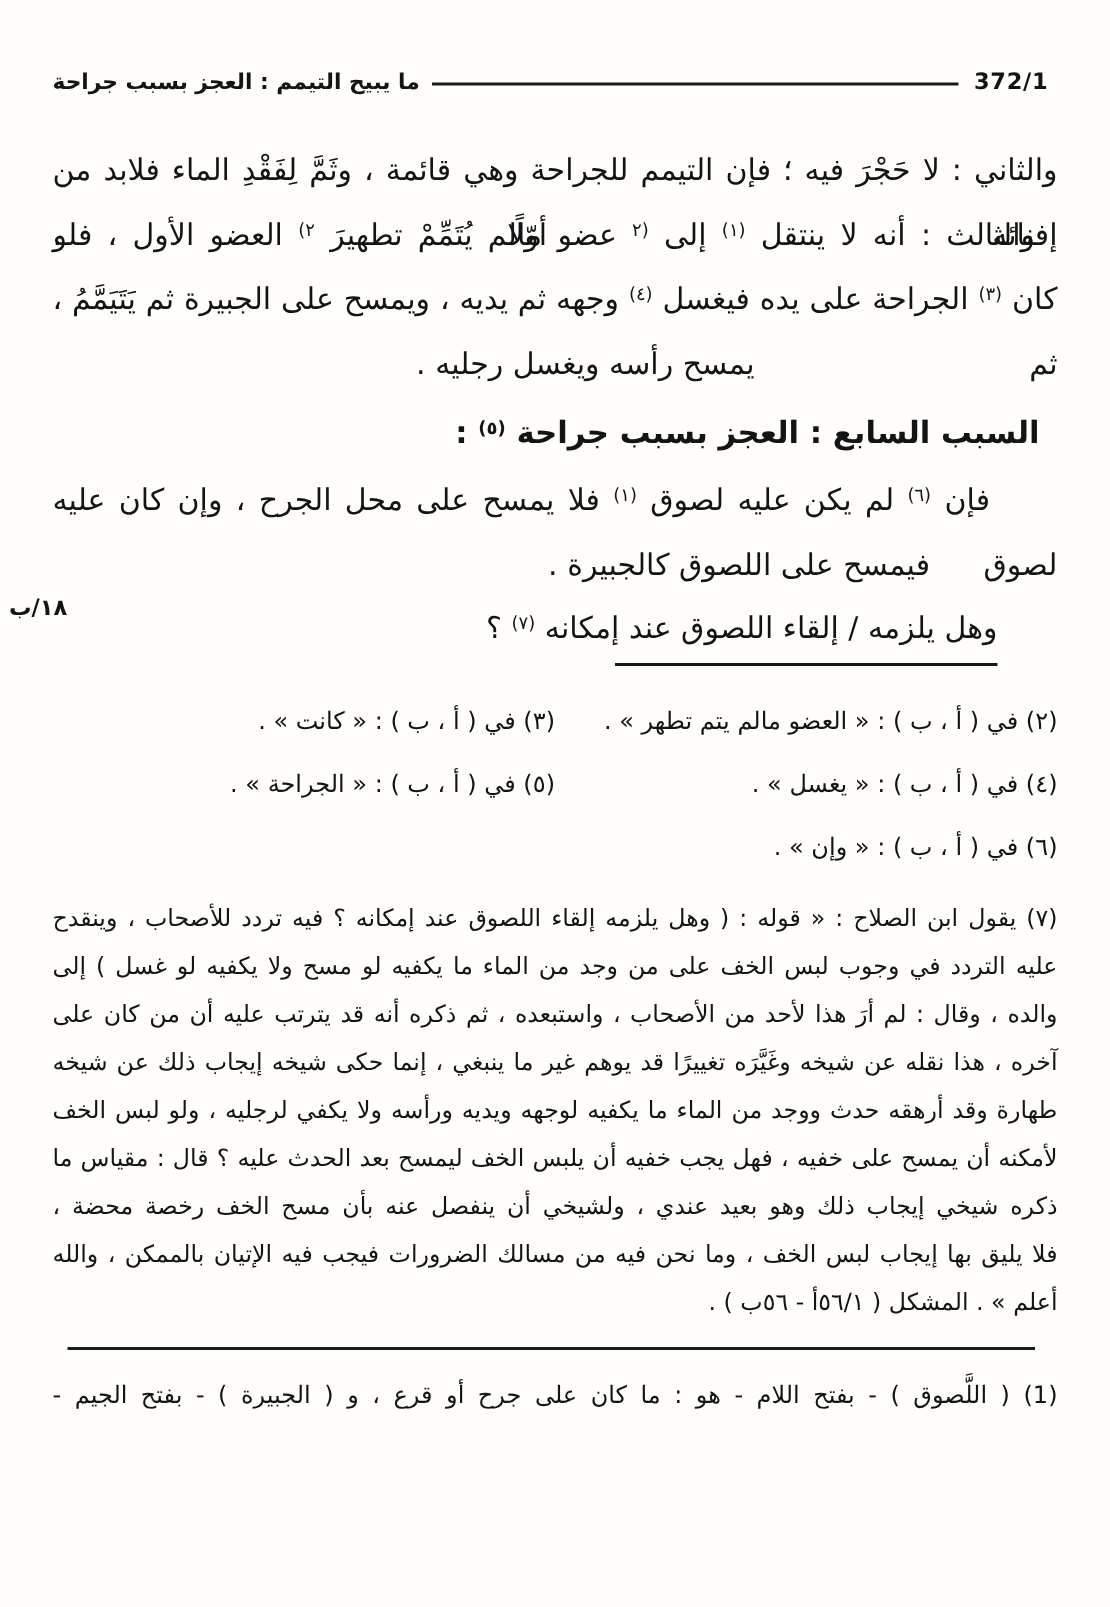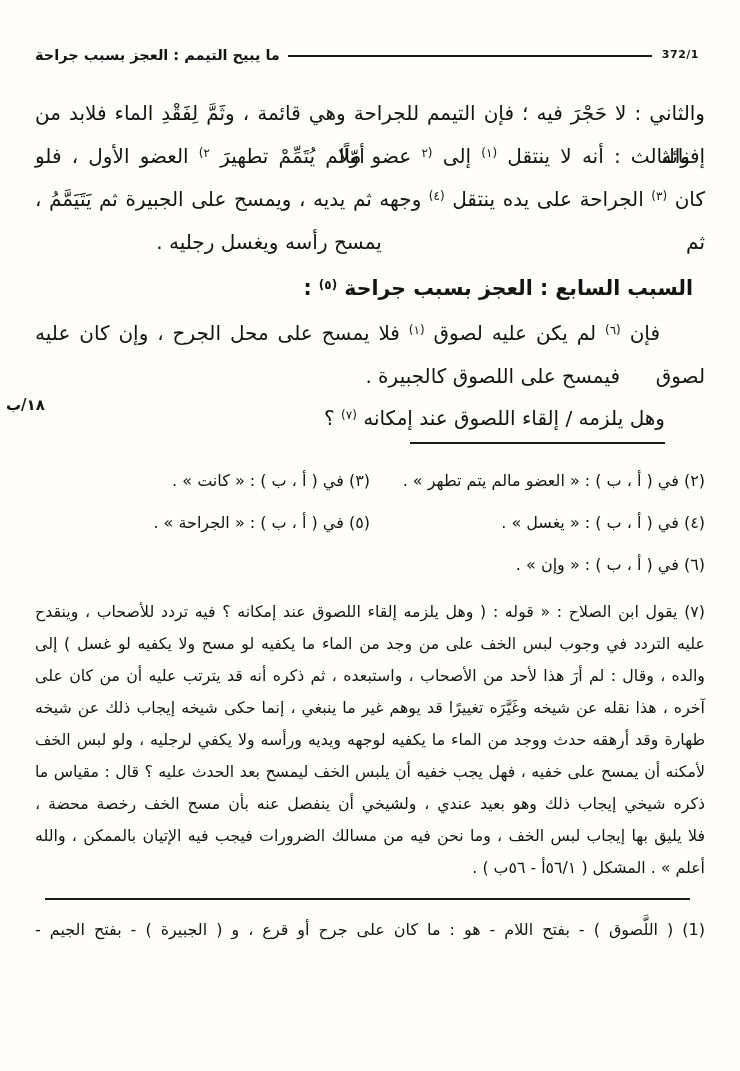--- a/index.html
+++ b/index.html
@@ -10,33 +10,33 @@
     background:#fffefb;
     color:#141414;
     font-family:"DejaVu Sans", sans-serif;
     direction:rtl;
     overflow:hidden;
     box-sizing:border-box;
     padding:40px 35px 0 35px;
   }
   
   .hdr{display:flex;align-items:center;height:28px;}
-  .pgnum{direction:ltr;font-size:11px;font-weight:bold;letter-spacing:.5px;padding-right:6px;}
+  .pgnum{direction:ltr;font-size:15px;font-weight:bold;letter-spacing:.5px;padding-right:6px;}
   .hdr-rule{flex:1;border-top:2px solid #1a1a1a;margin:4px 10px 0 8px;}
   .hdr-title{font-size:14.5px;font-weight:bold;white-space:nowrap;padding-top:2px;}
   
   .body-block{margin-top:24px;font-size:20px;}
   .tline{line-height:43px;height:43px;white-space:normal;}
   .just{text-align:justify;text-align-last:justify;}
   .ral{text-align:right;}
   .ind15{text-indent:15px;}
   .ind40{text-indent:40px;}
   .ind45{text-indent:45px;}
   .ind85{text-indent:85px;}
-  .ind200{text-indent:202px;text-align:center;}
+  .ind200{text-indent:202px;}
   .heading{font-weight:bold;font-size:20.5px;line-height:48px;height:48px;text-indent:12px;text-align:right;}
   sup.fnref{font-size:12px;line-height:0;vertical-align:6px;letter-spacing:0;}
   
   .qline{line-height:40px;height:40px;}
   .margin-note{position:absolute;left:6px;top:396px;font-size:15px;font-weight:bold;text-align:center;}
   
   .sep-short{width:255px;border-top:2px solid #1a1a1a;margin:4px 40px 0 auto;}
   .sep-long{width:645px;border-top:2px solid #1a1a1a;margin:14px 15px 0 auto;}
   
   .fn-grid{display:grid;grid-template-columns:1fr 1fr;margin-top:16px;font-size:16px;}
@@ -56,21 +56,21 @@
     <span class="pgnum">372/1</span>
     <span class="hdr-rule"></span>
     <span class="hdr-title">ما يبيح التيمم : العجز بسبب جراحة</span>
   </div>
 
   <div class="margin-note">١٨/ب</div>
 
   <div class="body-block">
     <div class="tline just"><span>والثاني : لا حَجْرَ فيه ؛ فإن التيمم للجراحة وهي قائمة ، وثَمَّ لِفَقْدِ الماء فلابد من إفنائه أوّلًا .</span></div>
     <div class="tline just ind15"><span>والثالث : أنه لا ينتقل </span><sup class="fnref">(١)</sup><span> إلى </span><sup class="fnref">(٢</sup><span> عضو مالم يُتَمِّمْ تطهيرَ </span><sup class="fnref">٢)</sup><span> العضو الأول ، فلو</span></div>
-    <div class="tline just"><span>كان </span><sup class="fnref">(٣)</sup><span> الجراحة على يده ينتقل </span><sup class="fnref">(٤)</sup><span> وجهه ثم يديه ، ويمسح على الجبيرة ثم يَتَيَمَّمُ ، ثم</span></div>
+    <div class="tline just"><span>كان </span><sup class="fnref">(٣)</sup><span> الجراحة على يده فيغسل </span><sup class="fnref">(٤)</sup><span> وجهه ثم يديه ، ويمسح على الجبيرة ثم يَتَيَمَّمُ ، ثم</span></div>
     <div class="tline ral ind200"><span>يمسح رأسه ويغسل رجليه .</span></div>
 
     <div class="heading"><span>السبب السابع : العجز بسبب جراحة </span><sup class="fnref">(٥)</sup><span> :</span></div>
 
     <div class="tline just ind45"><span>فإن </span><sup class="fnref">(٦)</sup><span> لم يكن عليه لصوق </span><sup class="fnref">(١)</sup><span> فلا يمسح على محل الجرح ، وإن كان عليه لصوق</span></div>
     <div class="tline ral ind85"><span>فيمسح على اللصوق كالجبيرة .</span></div>
 
     <div class="tline ral ind40 qline"><span>وهل يلزمه / إلقاء اللصوق عند إمكانه </span><sup class="fnref">(٧)</sup><span> ؟</span></div>
   </div>
 

